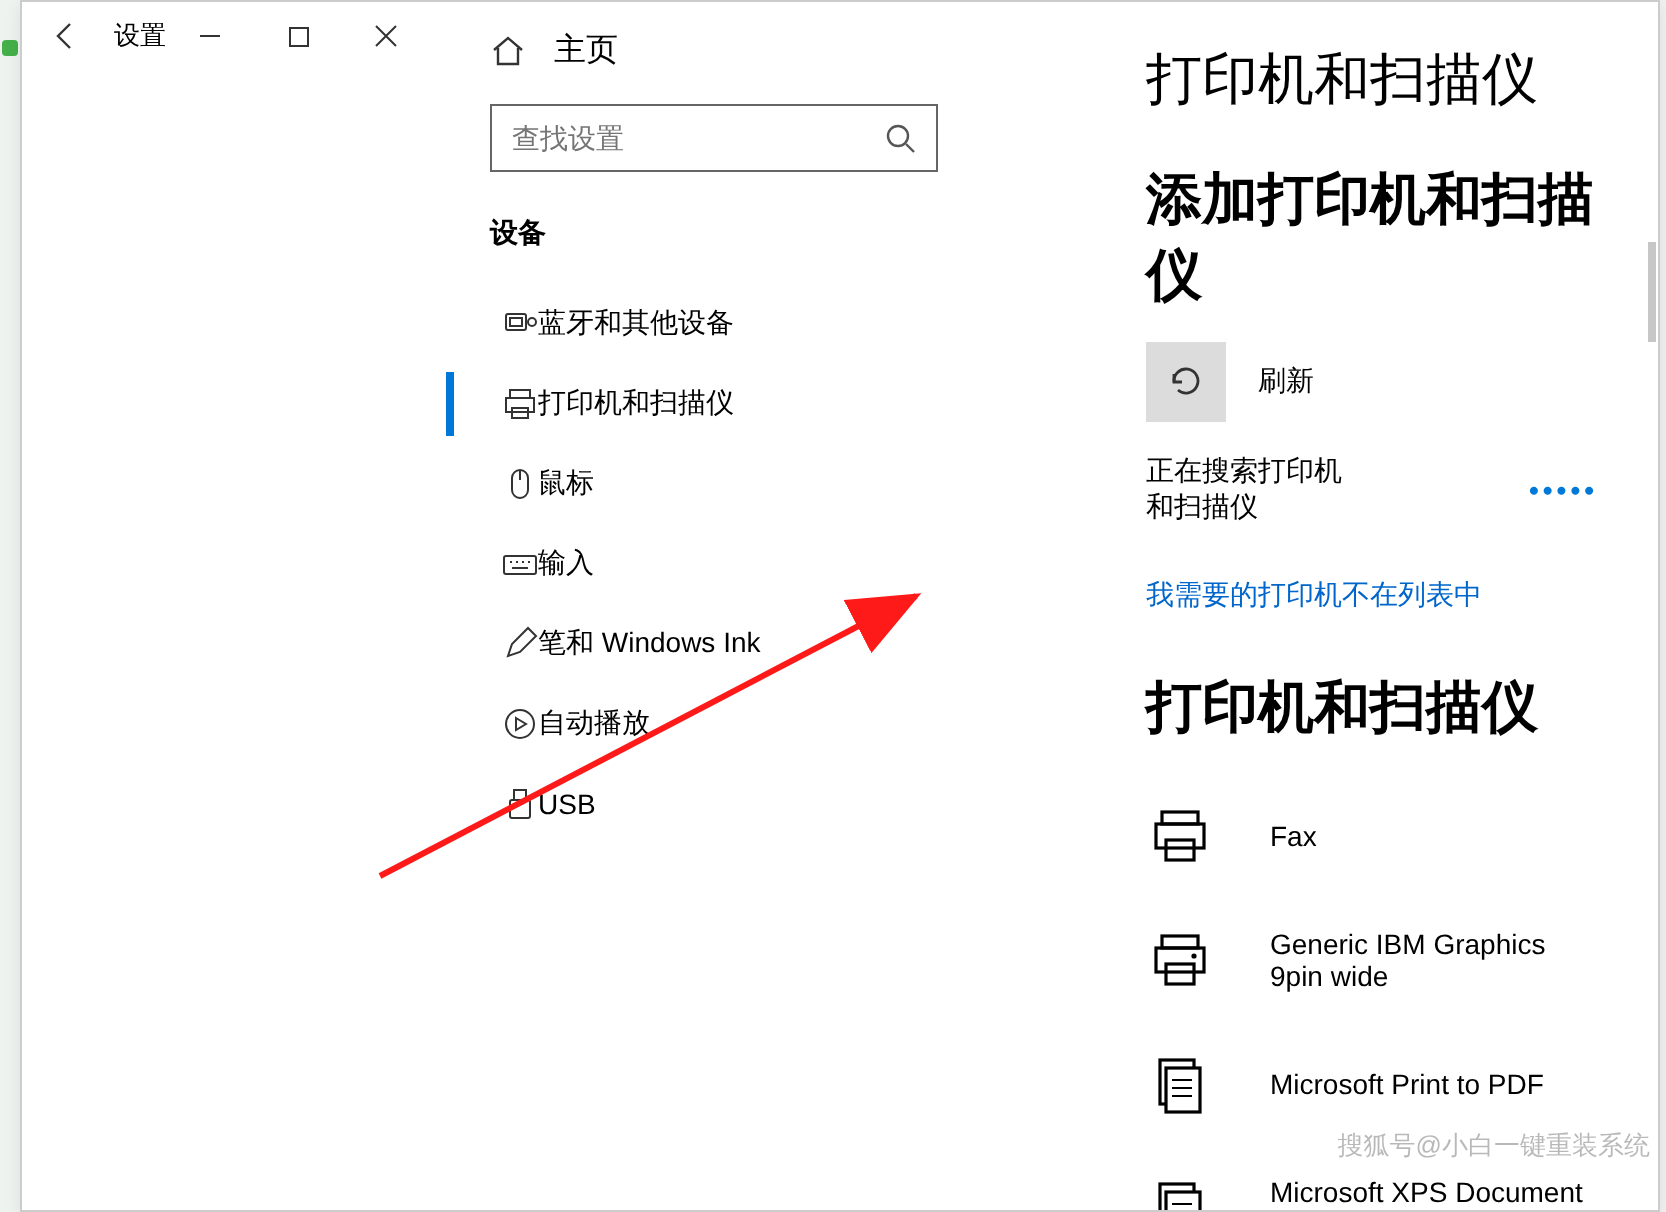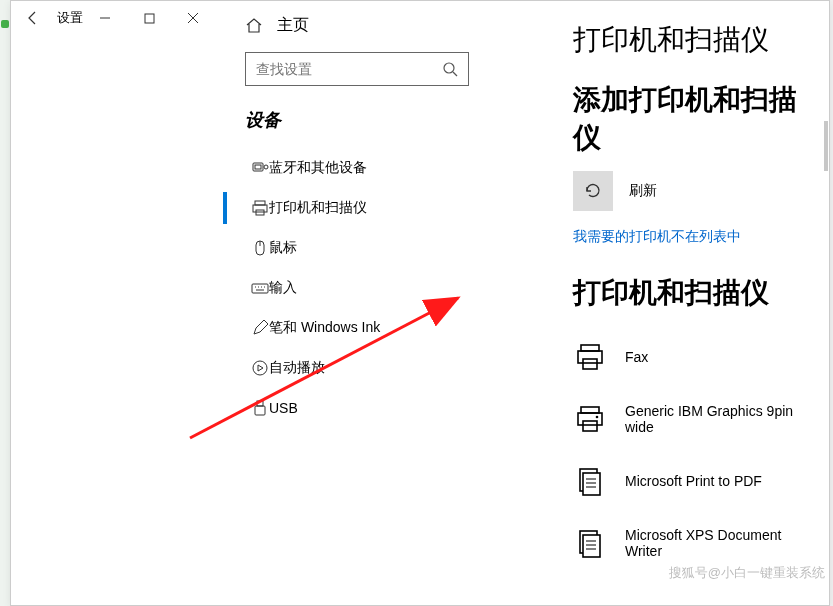--- a/index.html
+++ b/index.html
@@ -8,33 +8,33 @@
 .titlebar { height: 34px; display: flex; align-items: center; padding: 0 8px; }
 .titlebar .back { width: 28px; height: 28px; display:flex;align-items:center;justify-content:center; cursor:pointer; }
 .titlebar .title { font-size: 13px; margin-left: 10px; }
 .titlebar .spacer { flex: 1; }
 .titlebar .winbtn { width: 44px; height: 30px; display:flex;align-items:center;justify-content:center; cursor:pointer; }
 .content { flex:1; display:flex; overflow:hidden; }
 .sidebar { width: 320px; padding: 10px 18px 10px 22px; overflow:hidden; }
 .home-row { display:flex; align-items:center; gap:14px; padding: 4px 0 16px 0; cursor:pointer; }
 .search-box { width: 224px; height: 34px; border: 1px solid #666; display:flex; align-items:center; padding: 0 10px; margin-bottom: 22px; }
 .search-box input { border:none; outline:none; flex:1; font-size:14px; background:transparent; }
-.section-label { font-size: 18px; font-weight: bold; margin: 2px 0 16px 0; font-style: italic; }
+.section-label { font-size: 14px; font-weight: bold; margin: 2px 0 16px 0; }
 .nav-item { display:flex; align-items:center; gap:0; height: 40px; padding: 0 4px 0 6px; cursor:pointer; font-size:14px; position:relative; }
 .nav-item.active::before { content:""; position:absolute; left:-22px; top:4px; width:4px; height:32px; background:#0078d7; }
 .nav-item .icon { width:18px; height:18px; display:flex;align-items:center;justify-content:center; flex-shrink:0;}
 .main { flex:1; padding: 20px 30px 0 30px; overflow:hidden; position:relative; }
 .page-title { font-size: 28px; font-weight: 500; margin-bottom: 22px; }
 .sub-heading { font-size: 28px; font-weight: 700; margin-bottom: 14px; }
 .refresh-row { display:flex; align-items:center; gap:16px; margin-bottom: 16px; }
 .refresh-btn { width:40px; height:40px; background:#dcdcdc; display:flex;align-items:center;justify-content:center; cursor:pointer; }
 .status-row { display:flex; align-items:center; gap:80px; font-size:14px; margin-bottom: 26px; }
 .dots { color:#0078d7; letter-spacing:2px; font-weight:bold; }
 .link { color:#0066cc; font-size:14px; cursor:pointer; margin-bottom: 28px; display:inline-block; }
-.device-list .device { display:flex; align-items:center; gap:18px; height: 62px; cursor:pointer; }
+.device-list .device { display:flex; align-items:center; gap:28px; height: 62px; cursor:pointer; }
 .device .dicon { width:34px; height:34px; display:flex;align-items:center;justify-content:center; flex-shrink:0;}
 .device .dname { font-size:14px; }
 .arrow { position:absolute; left:180px; top:290px; width:290px; height:150px; pointer-events:none; }
 .watermark { position:absolute; right:8px; bottom:24px; font-size:13px; color:rgba(0,0,0,0.28); font-weight:500; }
 .left-slice { position:absolute; left:0; top:0; width:10px; height:606px; background:#eef3ef; }
 .left-slice .g { position:absolute; left:1px; top:20px; width:8px; height:8px; background:#45b04a; border-radius:2px; }
 .scroll-indicator { position:absolute; right:1px; top:120px; width:4px; height:50px; background:#c7c7c7; }
 svg { display:block; }
 </style>
 </head>
@@ -170,20 +170,24 @@
       <div class="refresh-row">
         <div class="refresh-btn">
           <svg width="20" height="20" viewBox="0 0 20 20">
               <path d="M4 10 A6 6 0 1 1 6 14" stroke="#333" stroke-width="1.4" fill="none"></path>
               <path d="M4 6 L4 10 L8 10" stroke="#333" stroke-width="1.4" fill="none"></path>
             </svg>
         </div>
         <span style="font-size:14px;">刷新</span>
       </div>
 
+      <div class="status-row">
+        <span>正在搜索打印机和扫描仪</span>
+        <span class="dots">•••••</span>
+      </div>
 
       <a class="link">我需要的打印机不在列表中</a>
 
       <h2 class="sub-heading">打印机和扫描仪</h2>
 
       <div class="device-list">
         <div class="device">
           <span class="dicon">
               <svg width="32" height="32" viewBox="0 0 32 32">
                 <rect x="7" y="4" width="18" height="6" stroke="#000" stroke-width="1.6" fill="none"></rect>

